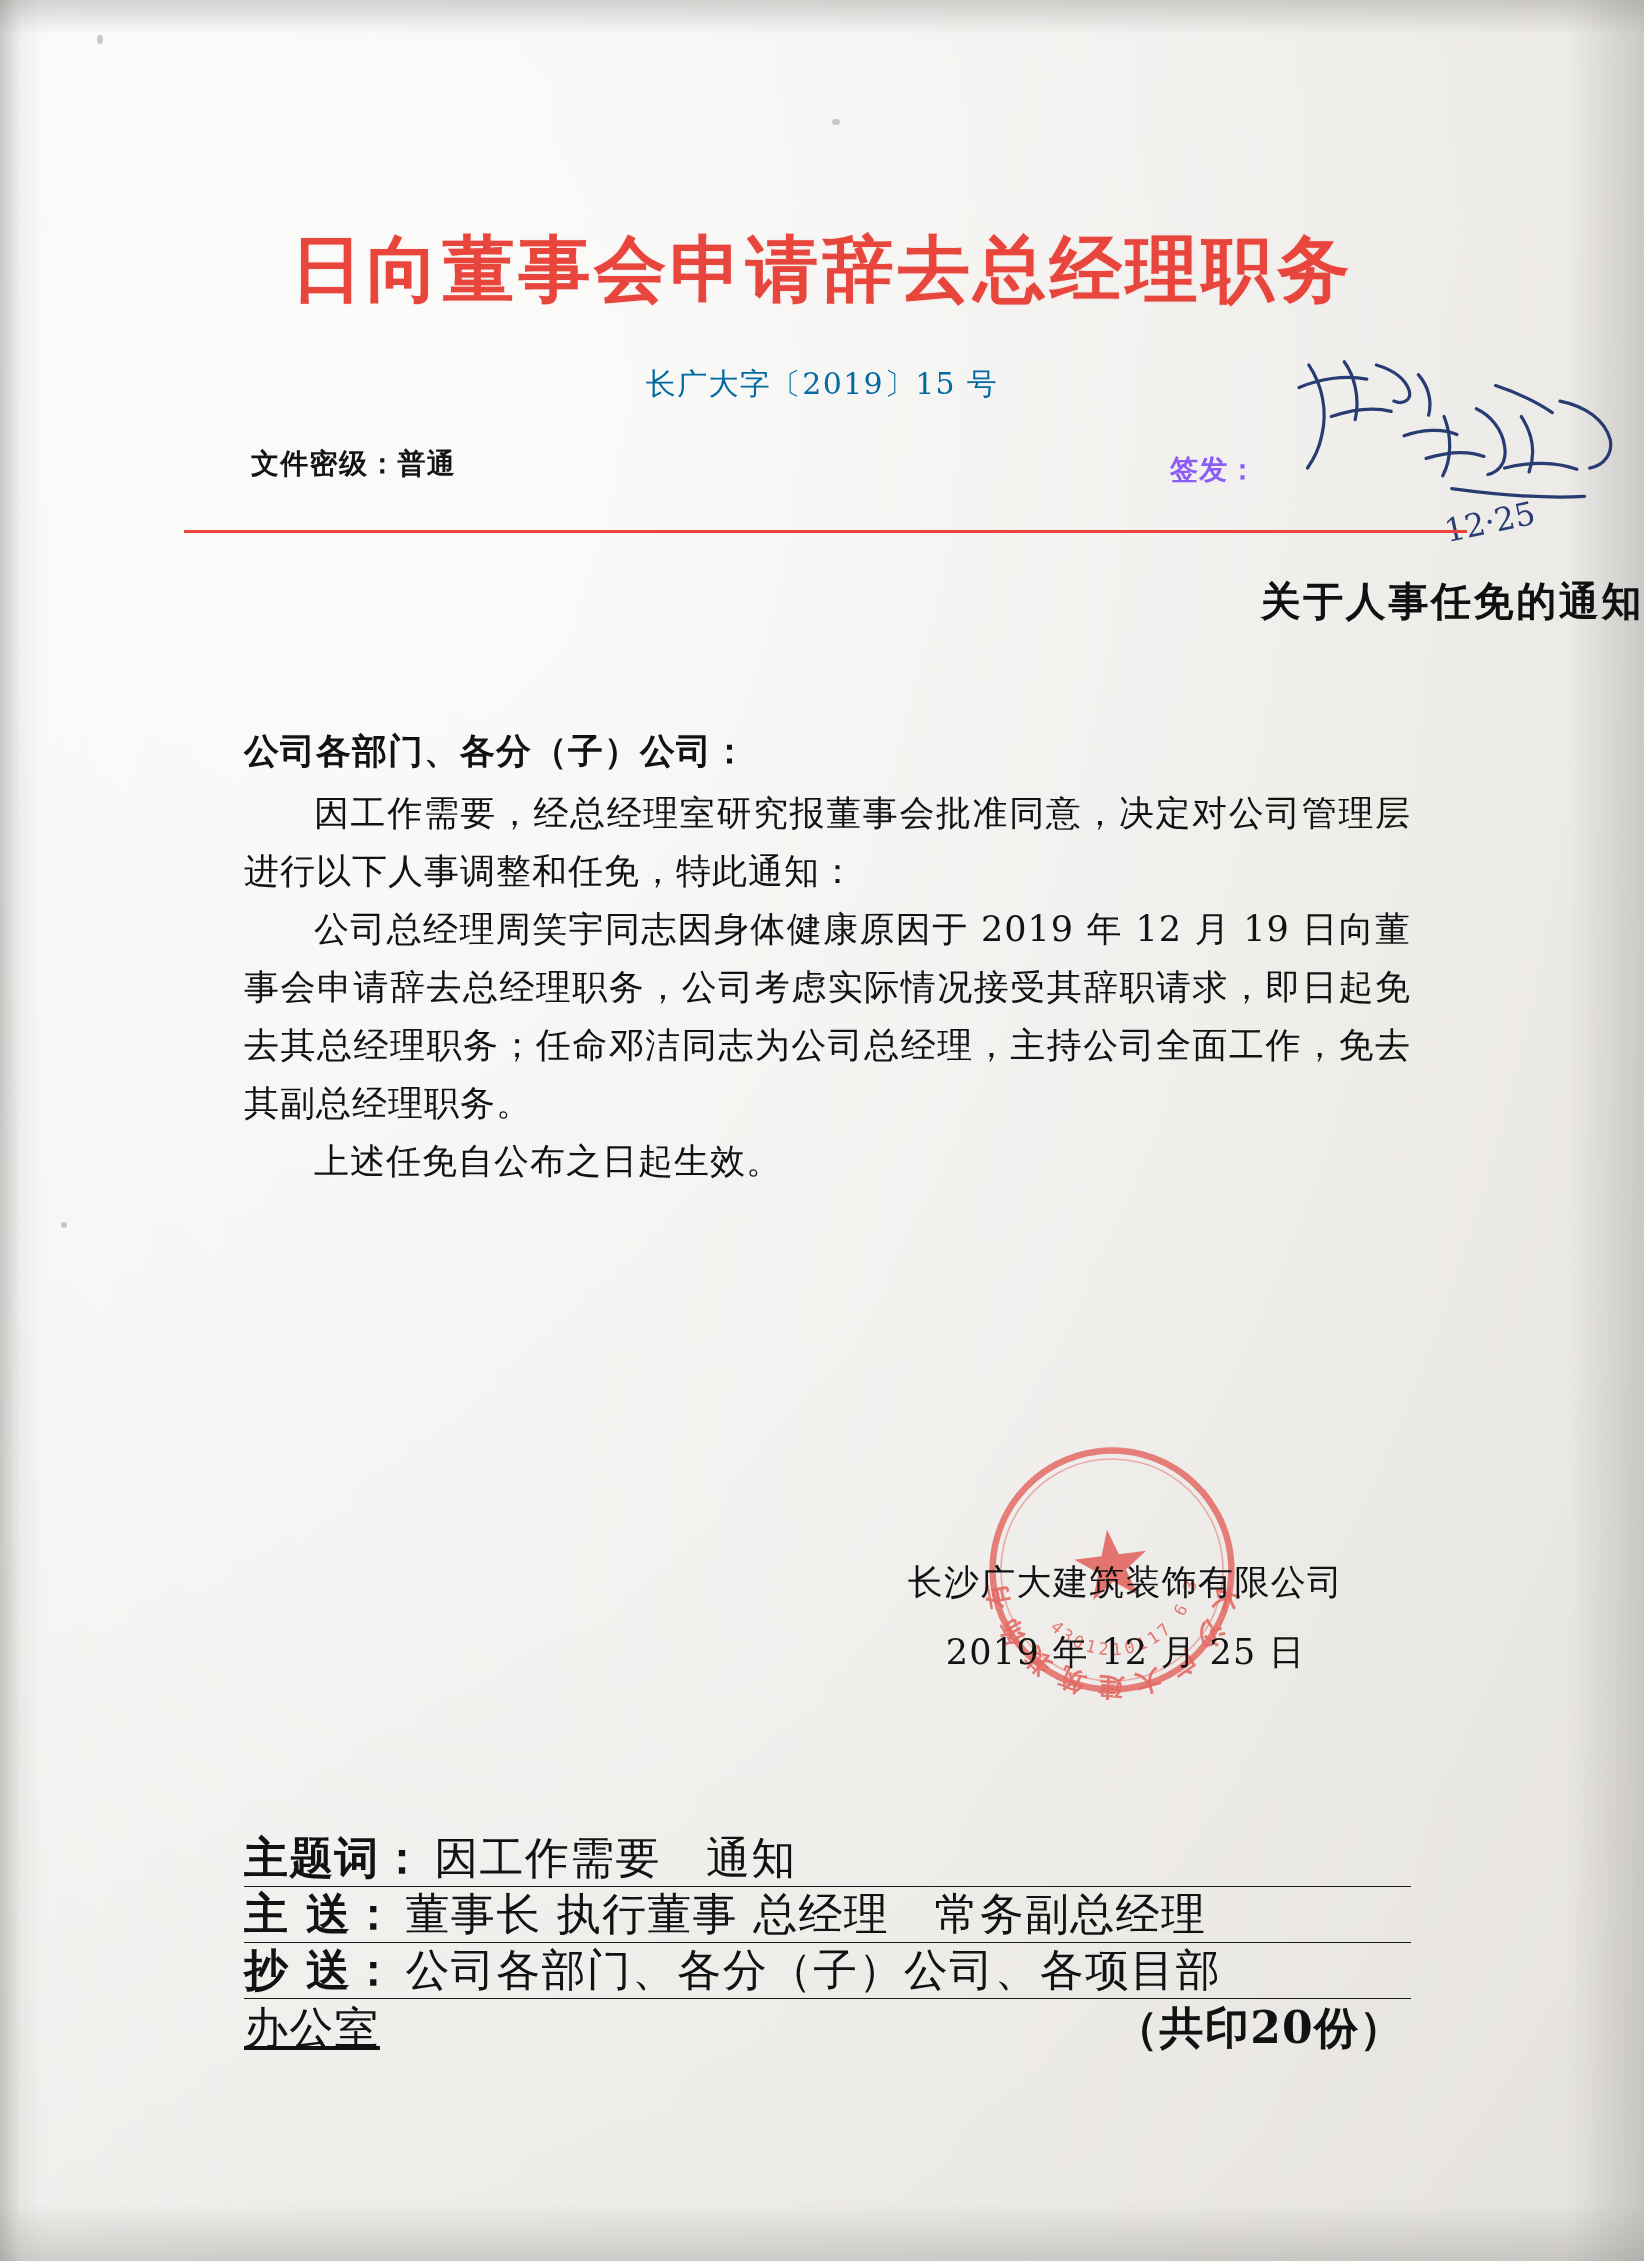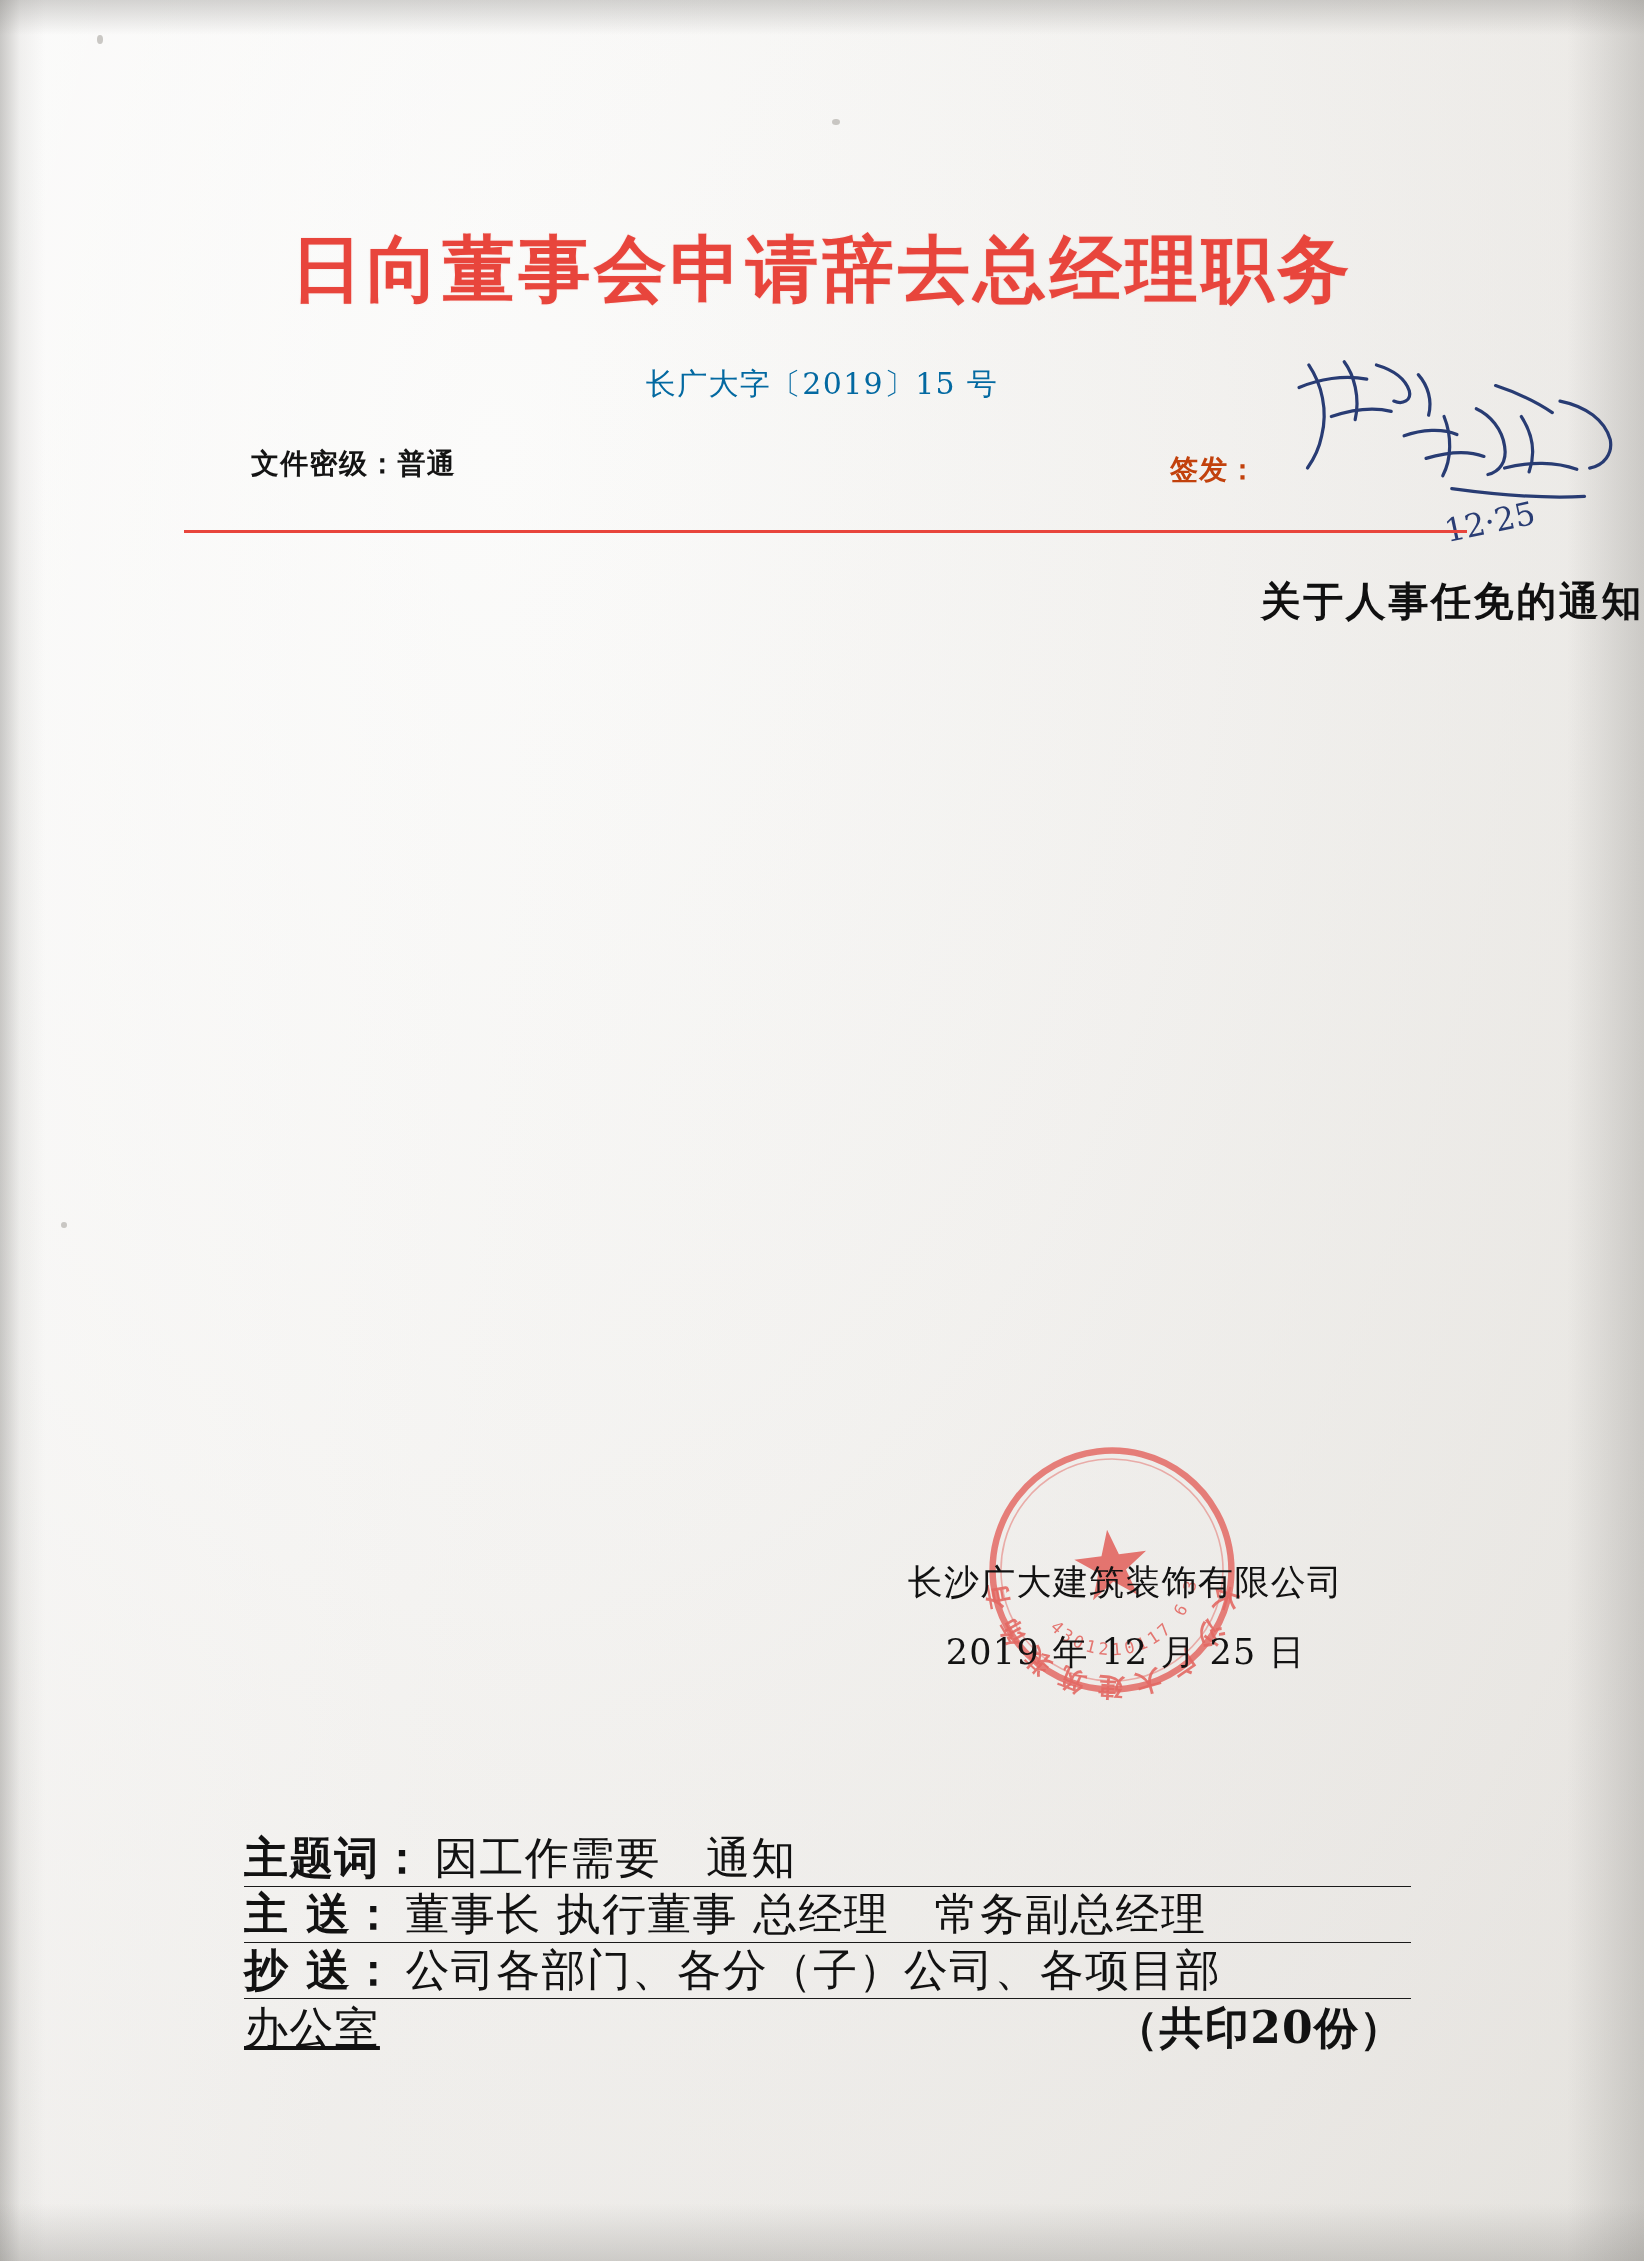--- a/index.html
+++ b/index.html
@@ -93,21 +93,21 @@
     color: #141414;
   }
   .issuer-label {
     position: absolute;
     top: 451px;
     left: 1170px;
     font-family: "DejaVu Serif", "Liberation Serif", serif;
     font-weight: 700;
     font-size: 28px;
     letter-spacing: 1.3px;
-    color: #c2410c;
+    color: #8b5cf6;
   }
   .red-rule {
     position: absolute;
     top: 530px;
     left: 184px;
     width: 1283px;
     height: 3.2px;
     background: #e8453c;
   }
 
@@ -279,20 +279,26 @@
         <path d="M430 96 C470 104, 500 126, 508 156 C512 178, 498 196, 476 200"></path>
         <path d="M262 232 C320 240, 392 248, 468 244"></path>
       </g>
     </svg>
     <div class="sign-date">12·25</div>
 
     <div class="red-rule"></div>
 
     <div class="subject">关于人事任免的通知</div>
 
+    <div class="body-block">
+      <div class="salutation">公司各部门、各分（子）公司：</div>
+      <p class="para">因工作需要，经总经理室研究报董事会批准同意，决定对公司管理层进行以下人事调整和任免，特此通知：</p>
+      <p class="para">公司总经理周笑宇同志因身体健康原因于 2019 年 12 月 19 日向董事会申请辞去总经理职务，公司考虑实际情况接受其辞职请求，即日起免去其总经理职务；任命邓洁同志为公司总经理，主持公司全面工作，免去其副总经理职务。</p>
+      <p class="para">上述任免自公布之日起生效。</p>
+    </div>
 
     <svg class="seal" viewBox="0 0 440 440" xmlns="http://www.w3.org/2000/svg">
       <defs>
         <path id="sealArc" d="M 220,220 m -168,0 a 168,168 0 1,1 336,0" transform="rotate(180 220 220)"></path>
         <path id="sealArcBottom" d="M 220,220 m -132,0 a 132,132 0 1,0 264,0"></path>
       </defs>
       <circle cx="220" cy="220" r="185" fill="none" stroke="#e0453f" stroke-width="10" opacity="0.85"></circle>
       <circle cx="220" cy="220" r="172" fill="none" stroke="#e0453f" stroke-width="2.5" opacity="0.5"></circle>
       <g fill="#e0453f" opacity="0.9">
         <text font-family="DejaVu Serif, serif" font-size="40" font-weight="700" letter-spacing="16">

